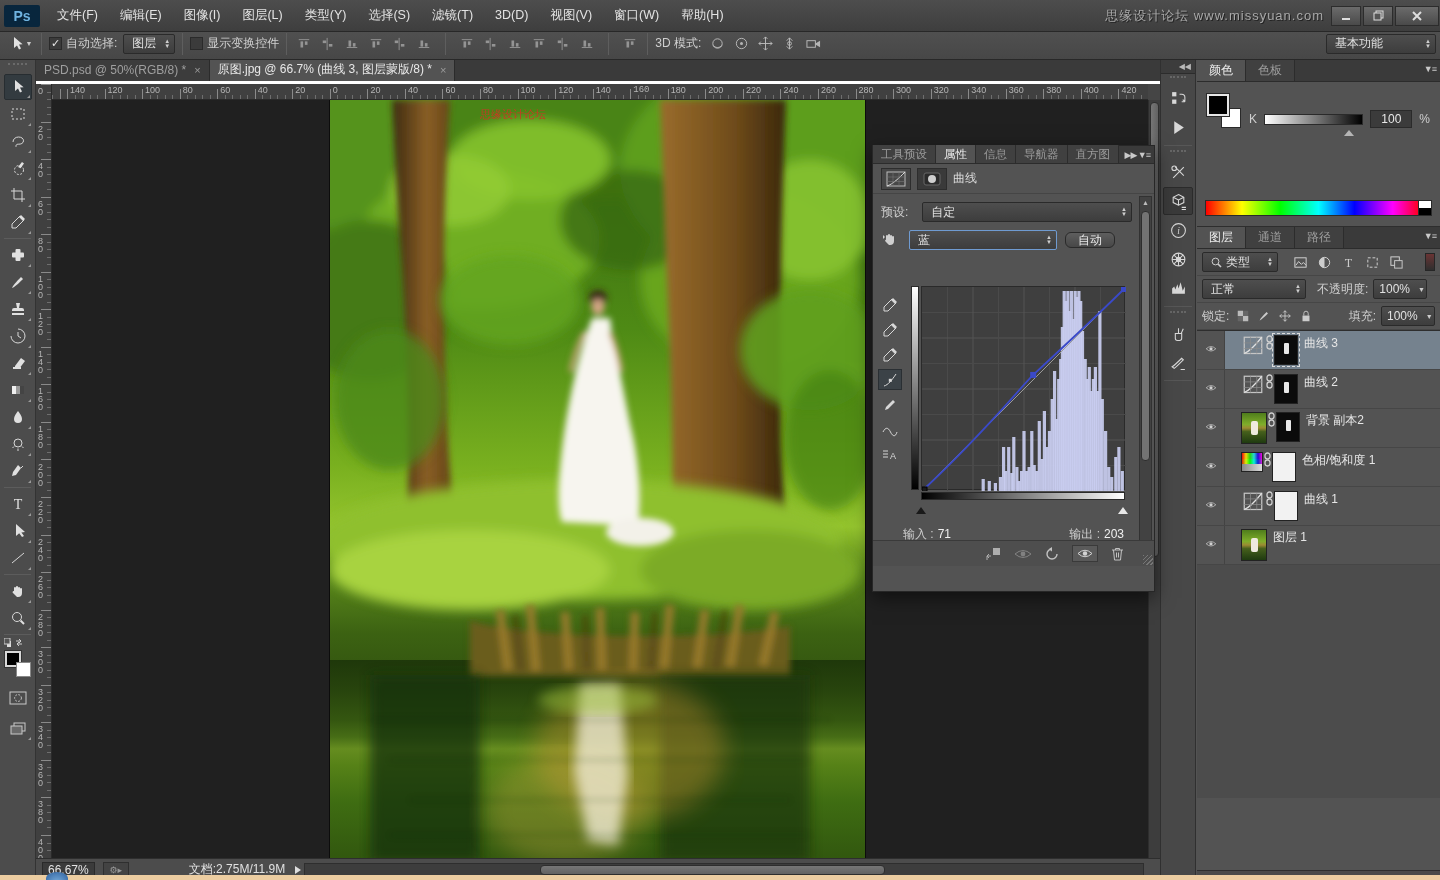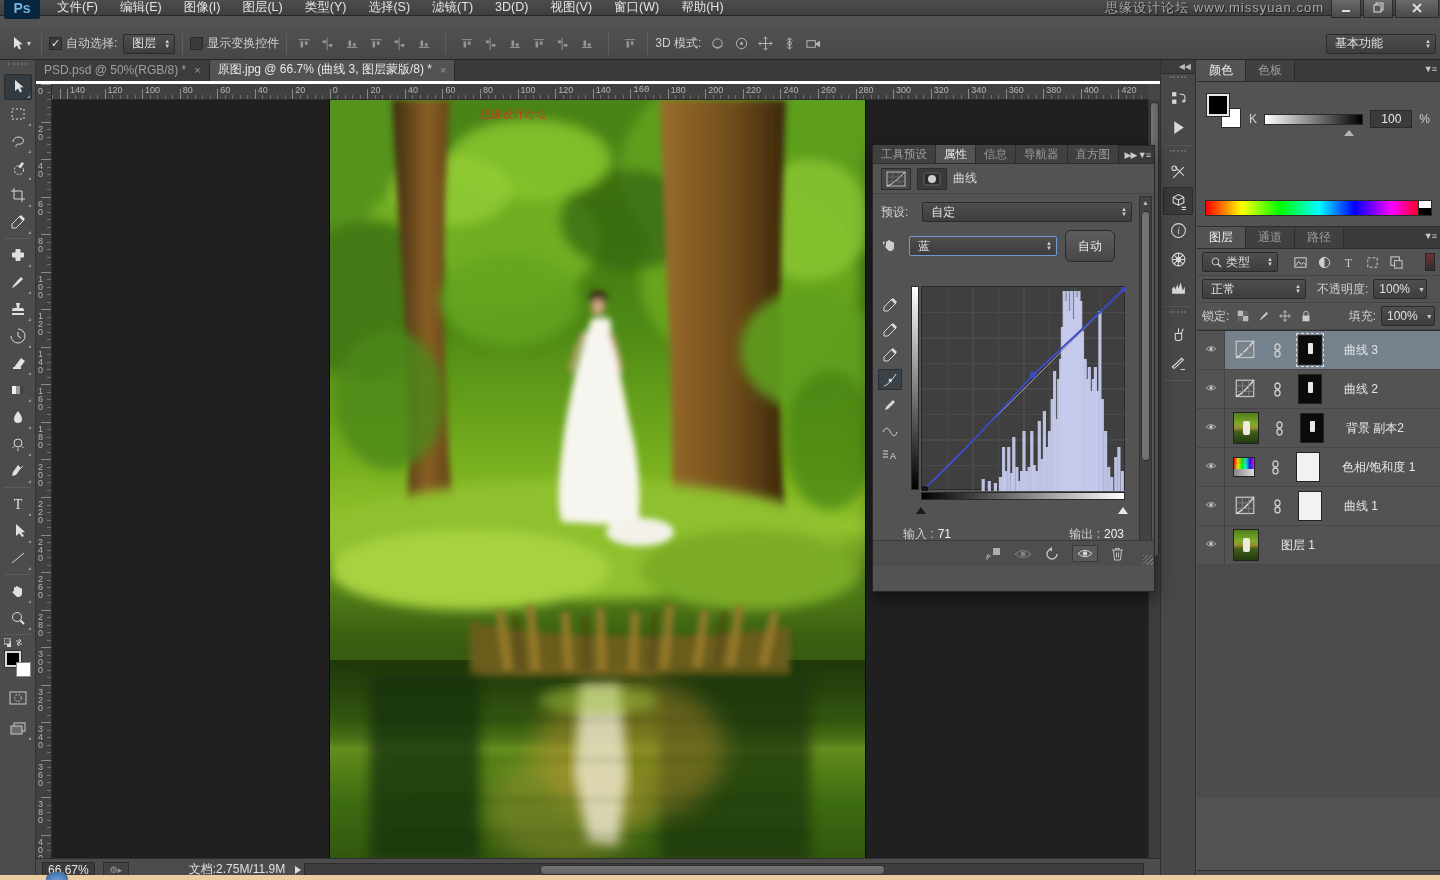--- a/index.html
+++ b/index.html
@@ -1,19 +1,19 @@
 <!DOCTYPE html>
 <html><head>
 <meta charset="utf-8">
 <style>
 *{box-sizing:border-box;margin:0;padding:0;-webkit-font-smoothing:antialiased}
 html,body{width:1440px;height:880px;overflow:hidden;background:#535353;font-family:"Liberation Sans",sans-serif;font-size:12px;color:#dcdcdc}
 svg{display:block}
 
-#menubar{position:absolute;top:0;left:0;width:1440px;height:16px;background:linear-gradient(#4d4d4d,#3e3e3e);border-bottom:1px solid #282828;display:flex;align-items:center;z-index:60}
+#menubar{position:absolute;top:0;left:0;width:1440px;height:32px;background:linear-gradient(#4d4d4d,#3e3e3e);border-bottom:1px solid #282828;display:flex;align-items:center;z-index:60}
 #pslogo{width:36px;height:22px;margin:0 6px 0 4px;background:#08263d;color:#6fb3e0;font-weight:bold;font-size:14px;display:flex;align-items:center;justify-content:center;border-radius:2px}
 .menu-item{padding:0 11px;line-height:27px;color:#e3e3e3;font-size:12.5px;cursor:default}
 #wm-title{margin-left:auto;color:#a8a8a8;font-size:13px;letter-spacing:1px;text-shadow:1px 1px 0 #222;margin-right:6px}
 .winbtn{width:30px;height:20px;margin:0 1px;background:linear-gradient(#6b6b6b,#4a4a4a);border:1px solid #2c2c2c;display:flex;align-items:center;justify-content:center;color:#ddd}
 #btn-close{width:44px}
 
 #optionsbar{position:absolute;top:28px;left:0;width:1440px;height:32px;background:linear-gradient(#515151,#474747);border-bottom:1px solid #282828;display:flex;align-items:center;z-index:55}
 .ob-sep{width:1px;height:22px;background:#3a3a3a;border-right:1px solid #5e5e5e;margin:0 7px}
 .ob-group{display:flex;align-items:center;gap:4px}
 .chk{width:13px;height:13px;background:#3b3b3b;border:1px solid #2a2a2a;display:inline-flex;align-items:center;justify-content:center;color:#e8e8e8;font-size:11px;margin-right:4px}
@@ -79,21 +79,21 @@
 
 #layerspanel{position:relative;background:#535353;height:652px}
 .lrowbar{display:flex;align-items:center;gap:5px;padding:3px 5px;border-bottom:1px solid #464646}
 .fbtn{width:22px;height:20px;display:flex;align-items:center;justify-content:center}
 #ftoggle{width:10px;height:18px;margin-left:auto;background:linear-gradient(#6a3434,#2e2e2e);border:1px solid #262626}
 #layerlist{border-top:1px solid #2e2e2e}
 .lrow{height:39px;display:flex;align-items:center;border-bottom:1px solid #464646;position:relative}
 .lrow.sel{background:#75828e}
 .eyecell{width:28px;align-self:stretch;display:flex;align-items:center;justify-content:center;border-right:1px solid #434343;background:rgba(83,83,83,.0)}
 .lrow.sel .eyecell{background:#535353}
-.lbody{display:flex;align-items:center;gap:16px;padding-left:8px;flex:1}
+.lbody{display:flex;gap:0;padding-left:16px;flex:1}
 .adjicon{width:24px;height:22px;display:flex;align-items:center;justify-content:center}
 .pthumb{width:26px;height:32px;border:1px solid #222;background:linear-gradient(180deg,#4f7d1c 0%,#7fae2a 38%,#9c8b33 50%,#46601c 62%,#1f3a10 100%)}
 .pthumb i{display:block;width:7px;height:14px;margin:8px auto 0;background:#efeadf;border-radius:2px}
 .mask{width:24px;height:30px;border:1px solid #222;position:relative}
 .mask.black{background:#0b0b0b}
 .mask.white{background:#f2f2f2}
 .mask .fig{position:absolute;left:9px;top:7px;width:5px;height:11px;background:#e8e8e8;border-radius:1px}
 .mask.selmask{outline:1px dashed #ddd;outline-offset:1px}
 .hsthumb{width:22px;height:20px;border:1px solid #222;background:linear-gradient(180deg,#b33 0 33%,#3b3 33% 66%,#33b 66% 100%);position:relative;overflow:hidden}
 .hsthumb:before{content:"";position:absolute;inset:0;background:linear-gradient(90deg,#f00,#ff0,#0f0,#0ff,#00f,#f0f);opacity:.8;mix-blend-mode:normal;height:60%}
@@ -112,21 +112,21 @@
 #prophead{height:30px;display:flex;align-items:center;gap:6px;padding:0 8px;border-bottom:1px solid #454545}
 .hicon{width:30px;height:22px;border:1px solid #2d2d2d;background:#474747;display:flex;align-items:center;justify-content:center}
 #propbody{position:relative;height:372px}
 #propscroll{position:absolute;right:2px;top:2px;width:13px;bottom:2px;background:#424242;border:1px solid #323232}
 #propthumb{position:absolute;left:1px;top:14px;width:9px;height:250px;background:#737373;border-radius:4px;border:1px solid #2e2e2e}
 .scar{position:absolute;left:0;width:11px;height:11px;color:#bdbdbd;font-size:7px;text-align:center;line-height:11px}
 #presetrow{position:absolute;left:8px;top:8px;right:22px;display:flex;align-items:center;gap:14px}
 #presetdd{flex:1}
 #chanrow{position:absolute;left:8px;top:36px;right:22px;display:flex;align-items:center;gap:8px}
 #chandd{width:148px;border:1px solid #6f9bd1}
-#autobtn{height:32px;padding:0 12px;background:linear-gradient(#5e5e5e,#474747);border:1px solid #2a2a2a;border-radius:6px;color:#e8e8e8;display:flex;align-items:center}
+#autobtn{height:16px;padding:0 12px;background:linear-gradient(#5e5e5e,#474747);border:1px solid #2a2a2a;border-radius:6px;color:#e8e8e8;display:flex;align-items:center}
 #lefttools{position:absolute;left:4px;top:100px;width:26px;display:flex;flex-direction:column;gap:4px;align-items:center}
 .ltool{width:24px;height:21px;display:flex;align-items:center;justify-content:center}
 .ltool.sel{background:#3b4247;border:1px solid #2a2f33}
 #gridwrap{position:absolute;left:48px;top:92px}
 #vgrad{position:absolute;left:-10px;top:0;width:8px;height:204px;background:linear-gradient(#fff,#000);border:1px solid #2a2a2a}
 #hgrad{position:absolute;left:0;top:206px;width:204px;height:8px;background:linear-gradient(90deg,#000,#fff);border:1px solid #2a2a2a}
 #curvegrid{width:204px;height:204px;background:#3f3f3f;border:1px solid #2a2a2a;position:relative}
 #bslider{position:absolute;left:-5px;top:216px;width:0;height:0;border:5px solid transparent;border-bottom:7px solid #1a1a1a}
 #wslider{position:absolute;left:197px;top:216px;width:0;height:0;border:5px solid transparent;border-bottom:7px solid #e8e8e8}
 #iorow{position:absolute;left:30px;top:332px;right:30px;display:flex;justify-content:space-between;color:#cfcfcf}

